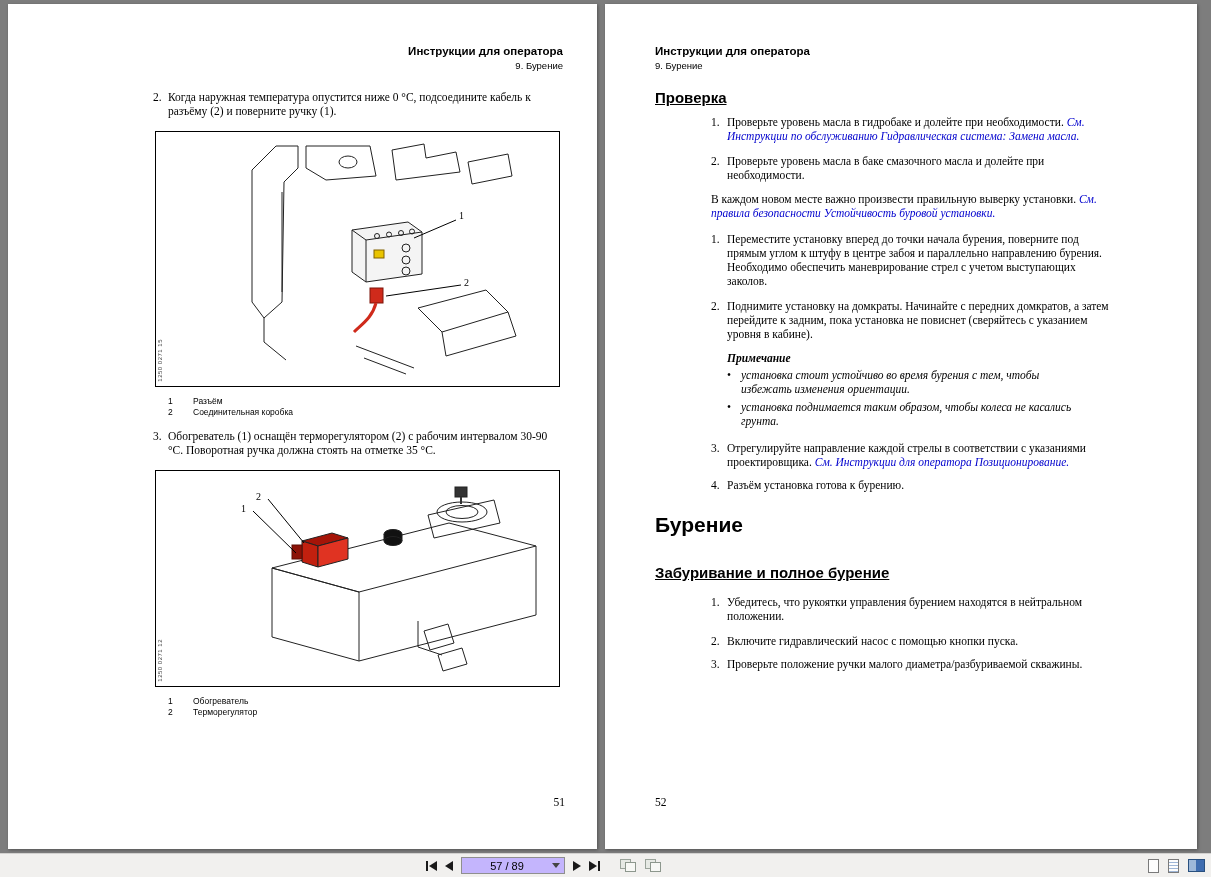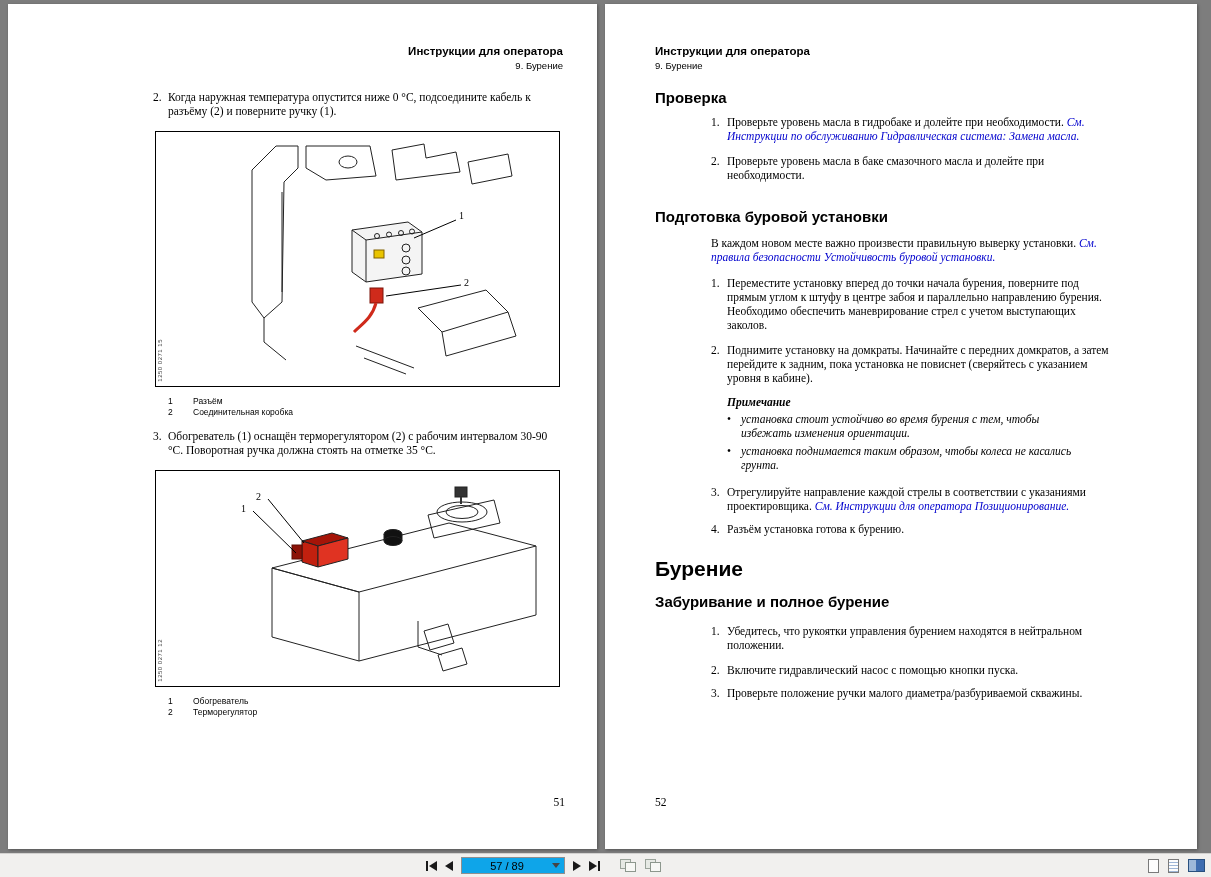--- a/index.html
+++ b/index.html
@@ -40,21 +40,21 @@
   }
   .callout { position:absolute; font-size:10px; line-height:10px; }
   .legend { margin:9px 0 0 160px; font-family:"Liberation Sans", sans-serif; font-size:8.5px; line-height:11px; }
   .legend-row { display:flex; }
   .legend-row .lg-num { flex:none; width:25px; }
   .page-num { position:absolute; top:792px; font-size:11.5px; }
   .page-num-left  { right:32px; }
   .page-num-right { left:50px; }
 
   
-  .h2 { font-family:"Liberation Sans", sans-serif; font-weight:bold; font-size:15px; line-height:18px; margin-left:50px; }
+  .h2 { font-family:"Liberation Sans", sans-serif; font-weight:bold; font-size:15px; line-height:18px; margin-left:50px;text-decoration:underline; }
   .h1 { font-family:"Liberation Sans", sans-serif; font-weight:bold; font-size:21px; line-height:25px; margin-left:50px; margin-top:20px; }
   .rp-item { display:flex; margin:11px 86px 0 106px; font-size:11.5px; line-height:14px; }
   .rp-item .li-num { flex:none; width:16px; }
   .rp-intro { margin:10px 86px 0 106px; font-size:11.5px; line-height:14px; }
   .doclink { color:#0000cd; font-style:italic; }
   .note-label { margin:10px 0 0 122px; font-size:11.5px; line-height:14px; font-weight:bold; font-style:italic; }
   .note-intro { margin:4px 0 0 122px; font-size:11.5px; line-height:14px; font-style:italic; }
   .note-bullet { display:flex; margin:4px 111px 0 122px; font-size:11.5px; line-height:14px; font-style:italic; }
   .note-bullet::before { content:"•"; flex:none; width:14px; font-style:normal; }
 
@@ -63,21 +63,21 @@
     position:absolute; left:0; bottom:0; width:1211px; height:24px;
     background:#f1f0ee; border-top:1px solid #d2d1cf;
   }
   .tb-center { position:absolute; left:426px; top:0; height:23px; display:flex; align-items:center; gap:8px; }
   .tb-right  { position:absolute; right:6px;  top:0; height:23px; display:flex; align-items:center; gap:9px; }
   .tb-btn { background:none; border:0; padding:0; display:flex; align-items:center; gap:1px; height:16px; }
   .bar   { width:2px; height:10px; background:#1a1a1a; }
   .tri-l { width:0; height:0; border-top:5px solid transparent; border-bottom:5px solid transparent; border-right:8px solid #1a1a1a; }
   .tri-r { width:0; height:0; border-top:5px solid transparent; border-bottom:5px solid transparent; border-left:8px solid #1a1a1a; }
   .page-box {
-    width:104px; height:17px; background:#0ea5e9; border:1px solid #8f8f8f;
+    width:104px; height:17px; background:#c4b5fd; border:1px solid #8f8f8f;
     display:flex; align-items:center;
     font-family:"Liberation Sans", sans-serif; font-size:11px;
   }
   .page-box-text { flex:1; text-align:center; }
   .caret-down { width:0; height:0; border-left:4px solid transparent; border-right:4px solid transparent; border-top:5px solid #444; margin-right:4px; }
   .view-ico { position:relative; width:17px; height:14px; }
   .pg-back  { position:absolute; left:0; top:0; width:11px; height:10px; border:1px solid #9aa39a; background:#e6e9e4; }
   .pg-front { position:absolute; left:5px; top:3px; width:11px; height:10px; border:1px solid #8d978d; background:#f7f8f5; }
   .ico-page { display:block; width:11px; height:14px; background:#fdfdfd; border:1px solid #7a7a7a; }
   .ico-page.lines { background:repeating-linear-gradient(#fdfdfd 0 2px, #9fb6d6 2px 3px); }
@@ -203,21 +203,20 @@
 
   <div class="rp-item" style="margin-top:8px;">
     <span class="li-num">1.</span>
     <span class="li-text"><span>Проверьте уровень масла в гидробаке и долейте при необходимости. </span><span class="doclink">См. Инструкции по обслуживанию Гидравлическая система: Замена масла.</span></span>
   </div>
   <div class="rp-item">
     <span class="li-num">2.</span>
     <span class="li-text">Проверьте уровень масла в баке смазочного масла и долейте при необходимости.</span>
   </div>
 
-  <div class="h2" style="margin-top:26px;">Подготовка буровой установки</div>
 
   <div class="rp-intro"><span>В каждом новом месте важно произвести правильную выверку установки. </span><span class="doclink">См. правила безопасности Устойчивость буровой установки.</span></div>
 
   <div class="rp-item" style="margin-top:12px;">
     <span class="li-num">1.</span>
     <span class="li-text">Переместите установку вперед до точки начала бурения, поверните под прямым углом к штуфу в центре забоя и параллельно направлению бурения. Необходимо обеспечить маневрирование стрел с учетом выступающих заколов.</span>
   </div>
   <div class="rp-item">
     <span class="li-num">2.</span>
     <span class="li-text">Поднимите установку на домкраты. Начинайте с передних домкратов, а затем перейдите к задним, пока установка не повиснет (сверяйтесь с указанием уровня в кабине).</span>
@@ -235,21 +234,21 @@
     <span class="li-num">3.</span>
     <span class="li-text"><span>Отрегулируйте направление каждой стрелы в соответствии с указаниями проектировщика. </span><span class="doclink">См. Инструкции для оператора Позиционирование.</span></span>
   </div>
   <div class="rp-item" style="margin-top:9px;">
     <span class="li-num">4.</span>
     <span class="li-text">Разъём установка готова к бурению.</span>
   </div>
 
   <div class="h1">Бурение</div>
 
-  <div class="h2" style="margin-top:12px;">Забуривание и полное бурение</div>
+  <div class="h2" style="margin-top:27px;">Забуривание и полное бурение</div>
 
   <div class="rp-item" style="margin-top:13px;">
     <span class="li-num">1.</span>
     <span class="li-text">Убедитесь, что рукоятки управления бурением находятся в нейтральном положении.</span>
   </div>
   <div class="rp-item">
     <span class="li-num">2.</span>
     <span class="li-text">Включите гидравлический насос с помощью кнопки пуска.</span>
   </div>
   <div class="rp-item" style="margin-top:9px;">

